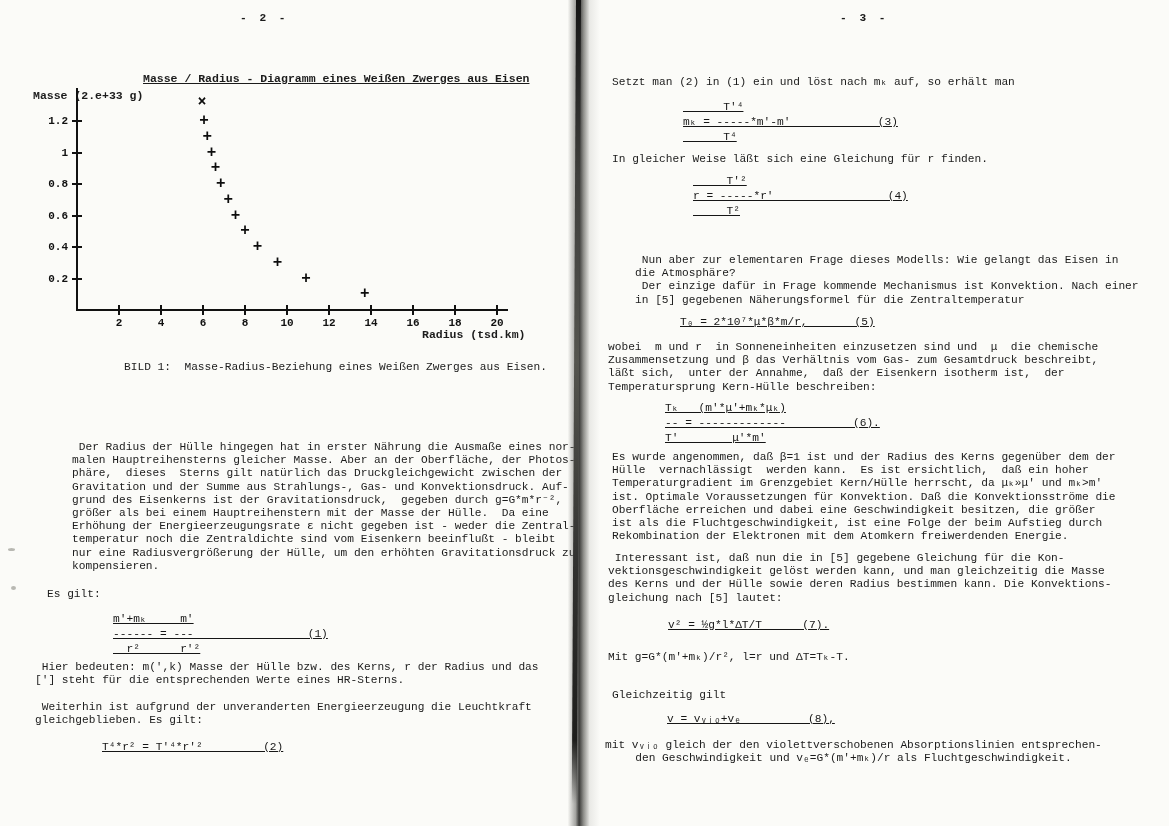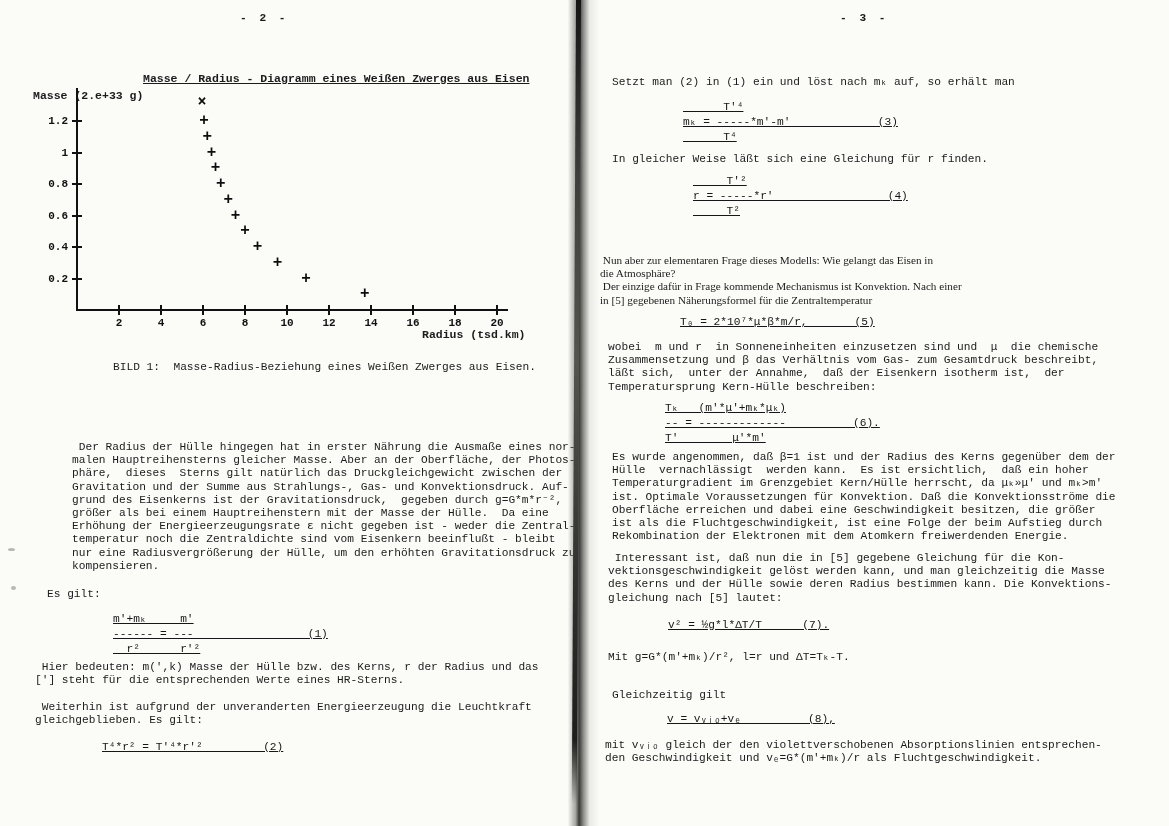--- a/index.html
+++ b/index.html
@@ -95,21 +95,21 @@
       <div class="pt" style="left:228.20000000000002px;top:199.75px;">+</div>
       <div class="pt" style="left:235.54999999999998px;top:215.5px;">+</div>
       <div class="pt" style="left:245px;top:231.25px;">+</div>
       <div class="pt" style="left:257.6px;top:247px;">+</div>
       <div class="pt" style="left:277.55px;top:262.75px;">+</div>
       <div class="pt" style="left:305.9px;top:278.5px;">+</div>
       <div class="pt" style="left:364.7px;top:294.25px;">+</div>
       <div class="pt" style="left:201.95px;top:102.1px;">×</div>
     </div>
 
-  <div class="txt" style="left:73px;top:361px;padding-left:40px;">BILD 1:  Masse-Radius-Beziehung eines Weißen Zwerges aus Eisen.</div>
+  <div class="txt" style="left:84px;top:361px;padding-left:40px;">BILD 1:  Masse-Radius-Beziehung eines Weißen Zwerges aus Eisen.</div>
 
   <div class="txt" style="left:35px;top:441px;margin-left:37px;"> Der Radius der Hülle hingegen hat in erster Nährung die Ausmaße eines nor-
 malen Hauptreihensterns gleicher Masse. Aber an der Oberfläche, der Photos-
 phäre,  dieses  Sterns gilt natürlich das Druckgleichgewicht zwischen der
 Gravitation und der Summe aus Strahlungs-, Gas- und Konvektionsdruck. Auf-
 grund des Eisenkerns ist der Gravitationsdruck,  gegeben durch g=G*m*r⁻²,
 größer als bei einem Hauptreihenstern mit der Masse der Hülle.  Da eine
 Erhöhung der Energieerzeugungsrate ε nicht gegeben ist - weder die Zentral-
 temperatur noch die Zentraldichte sind vom Eisenkern beeinflußt - bleibt
 nur eine Radiusvergrößerung der Hülle, um den erhöhten Gravitationsdruck zu
@@ -145,21 +145,21 @@
   <div class="eq" style="left:683px;top:100px;">      T'⁴
 mₖ = -----*m'-m'             (3)
       T⁴</div>
 
   <div class="txt" style="left:612px;top:153px;">In gleicher Weise läßt sich eine Gleichung für r finden.</div>
 
   <div class="eq" style="left:693px;top:174px;">     T'²
 r = -----*r'                 (4)
      T²</div>
 
-  <div class="txt" style="left:600px;top:254px;font-family:Liberation Serif, serif;"> Nun aber zur elementaren Frage dieses Modells: Wie gelangt das Eisen in
+  <div class="txt" style="left:635px;top:254px;"> Nun aber zur elementaren Frage dieses Modells: Wie gelangt das Eisen in
 die Atmosphäre?
  Der einzige dafür in Frage kommende Mechanismus ist Konvektion. Nach einer
 in [5] gegebenen Näherungsformel für die Zentraltemperatur</div>
 
   <div class="eq" style="left:680px;top:315px;">T₀ = 2*10⁷*μ*β*m/r,       (5)</div>
 
   <div class="txt" style="left:608px;top:341px;">wobei  m und r  in Sonneneinheiten einzusetzen sind und  μ  die chemische
 Zusammensetzung und β das Verhältnis vom Gas- zum Gesamtdruck beschreibt,
 läßt sich,  unter der Annahme,  daß der Eisenkern isotherm ist,  der
 Temperatursprung Kern-Hülle beschreiben:</div>
@@ -182,16 +182,16 @@
 gleichung nach [5] lautet:</div>
 
   <div class="eq" style="left:668px;top:618px;">v² = ½g*l*ΔT/T      (7).</div>
 
   <div class="txt" style="left:608px;top:651px;">Mit g=G*(m'+mₖ)/r², l=r und ΔT=Tₖ-T.</div>
 
   <div class="txt" style="left:612px;top:689px;">Gleichzeitig gilt</div>
 
   <div class="eq" style="left:667px;top:712px;">v = vᵥᵢₒ+vₑ          (8),</div>
 
-  <div class="txt" style="left:605px;top:739px;">mit vᵥᵢₒ gleich der den violettverschobenen Absorptionslinien entsprechen-
+  <div class="txt" style="left:605px;top:739px;text-align:center;">mit vᵥᵢₒ gleich der den violettverschobenen Absorptionslinien entsprechen-
 den Geschwindigkeit und vₑ=G*(m'+mₖ)/r als Fluchtgeschwindigkeit.</div>
 
 </div>
 
 </body></html>

